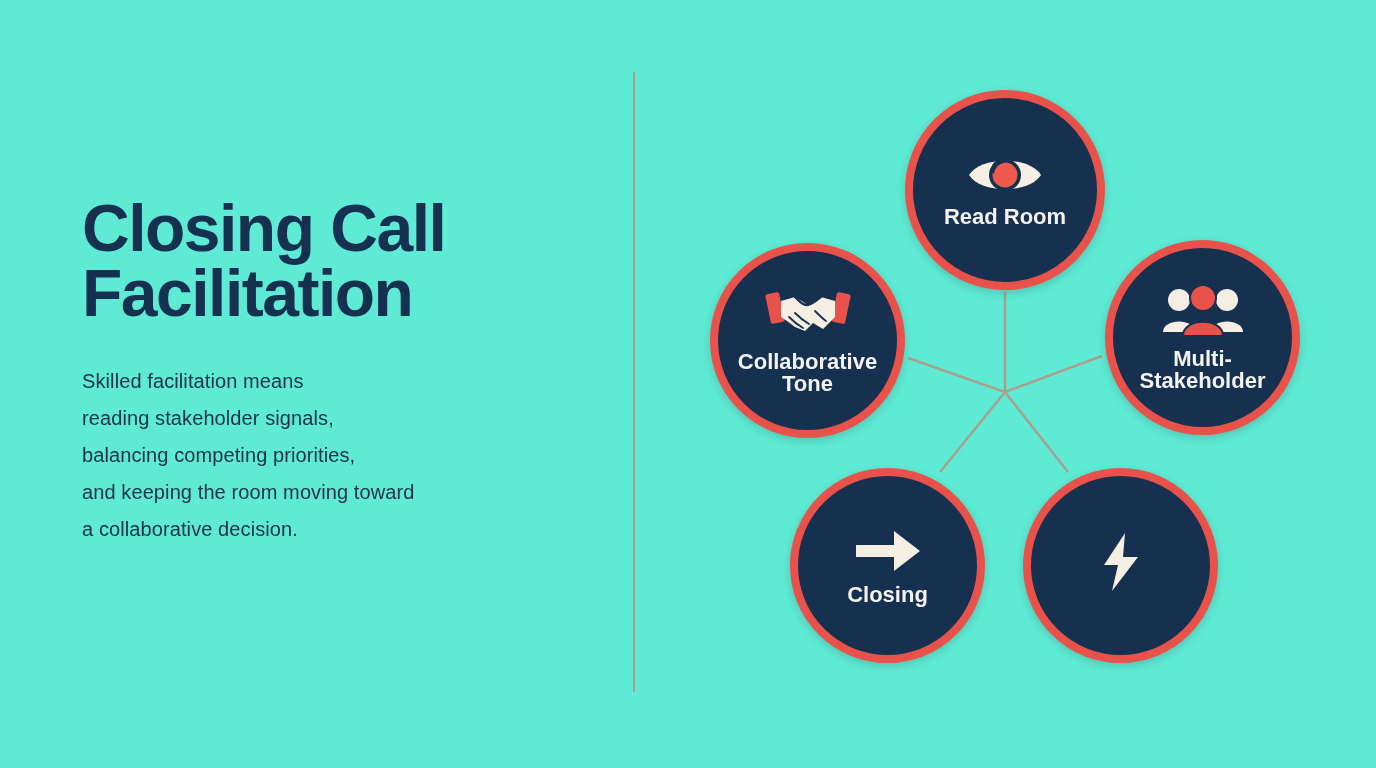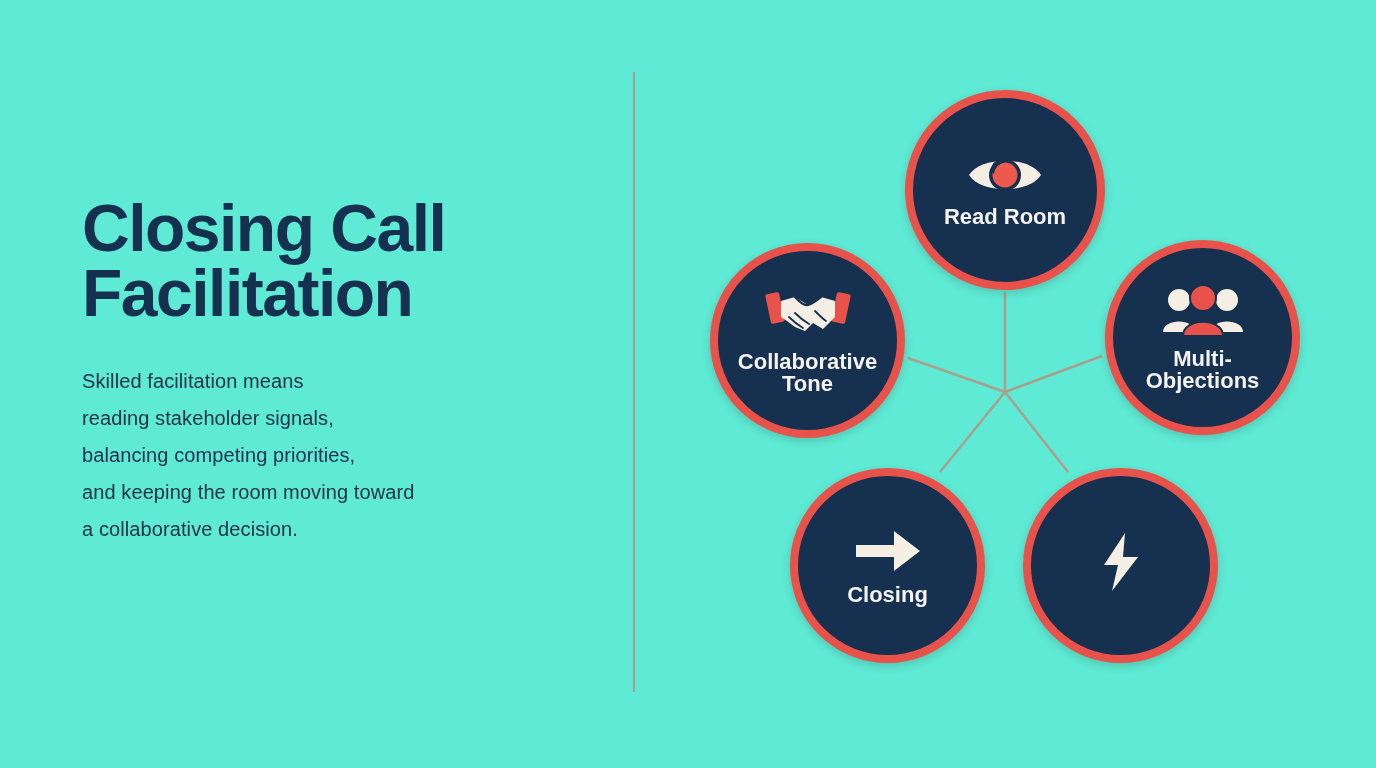--- a/index.html
+++ b/index.html
@@ -154,21 +154,21 @@
         <svg width="84" height="56" viewBox="0 0 84 56">
           <circle cx="18" cy="16" r="11" fill="#f4efe2"></circle>
           <path d="M2 48 C2 34, 34 34, 34 48 Z" fill="#f4efe2"></path>
           <circle cx="66" cy="16" r="11" fill="#f4efe2"></circle>
           <path d="M50 48 C50 34, 82 34, 82 48 Z" fill="#f4efe2"></path>
           <circle cx="42" cy="14" r="13" fill="#e8524a" stroke="#16304f" stroke-width="2"></circle>
           <path d="M22 52 C22 33, 62 33, 62 52 Z" fill="#e8524a" stroke="#16304f" stroke-width="2"></path>
         </svg>
       </div>
       <div class="node-label">Multi-
-Objections</div>
+Stakeholder</div>
     </div>
 
     <div class="node" id="node-momentum">
       <div class="node-icon">
         <svg width="72" height="50" viewBox="0 0 72 50">
           <path d="M4 19 L42 19 L42 5 L68 25 L42 45 L42 31 L4 31 Z" fill="#f4efe2"></path>
         </svg>
       </div>
       <div class="node-label">Closing</div>
     </div>

